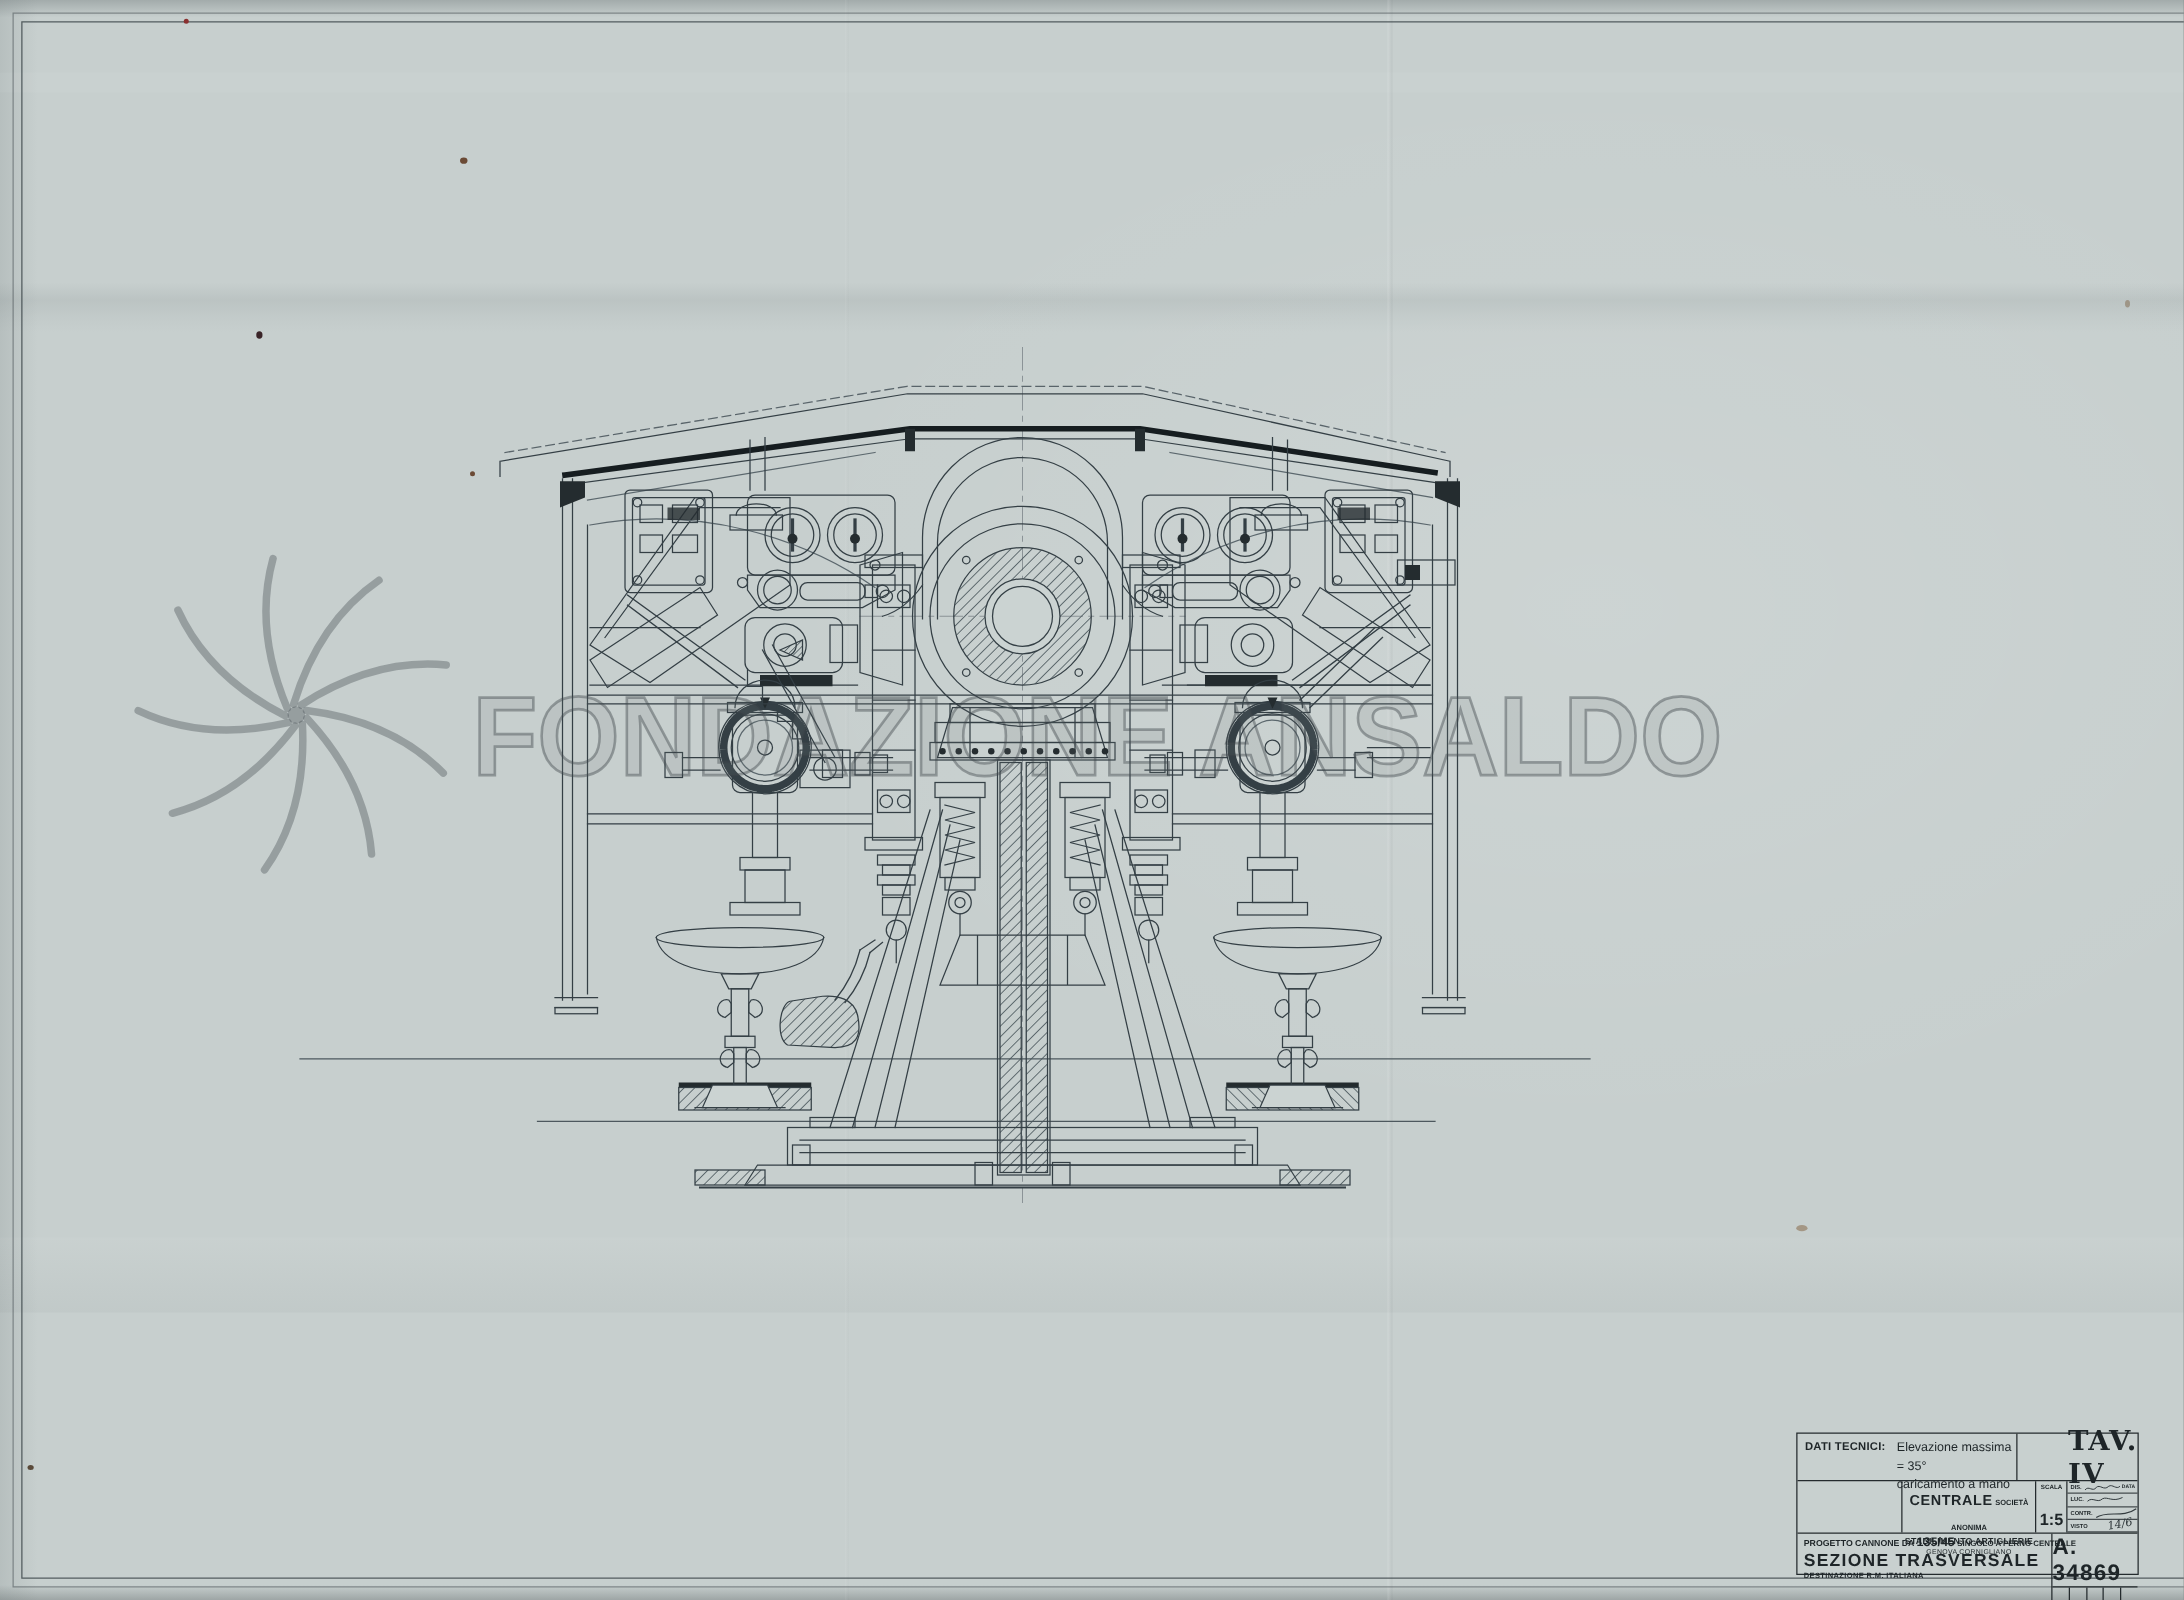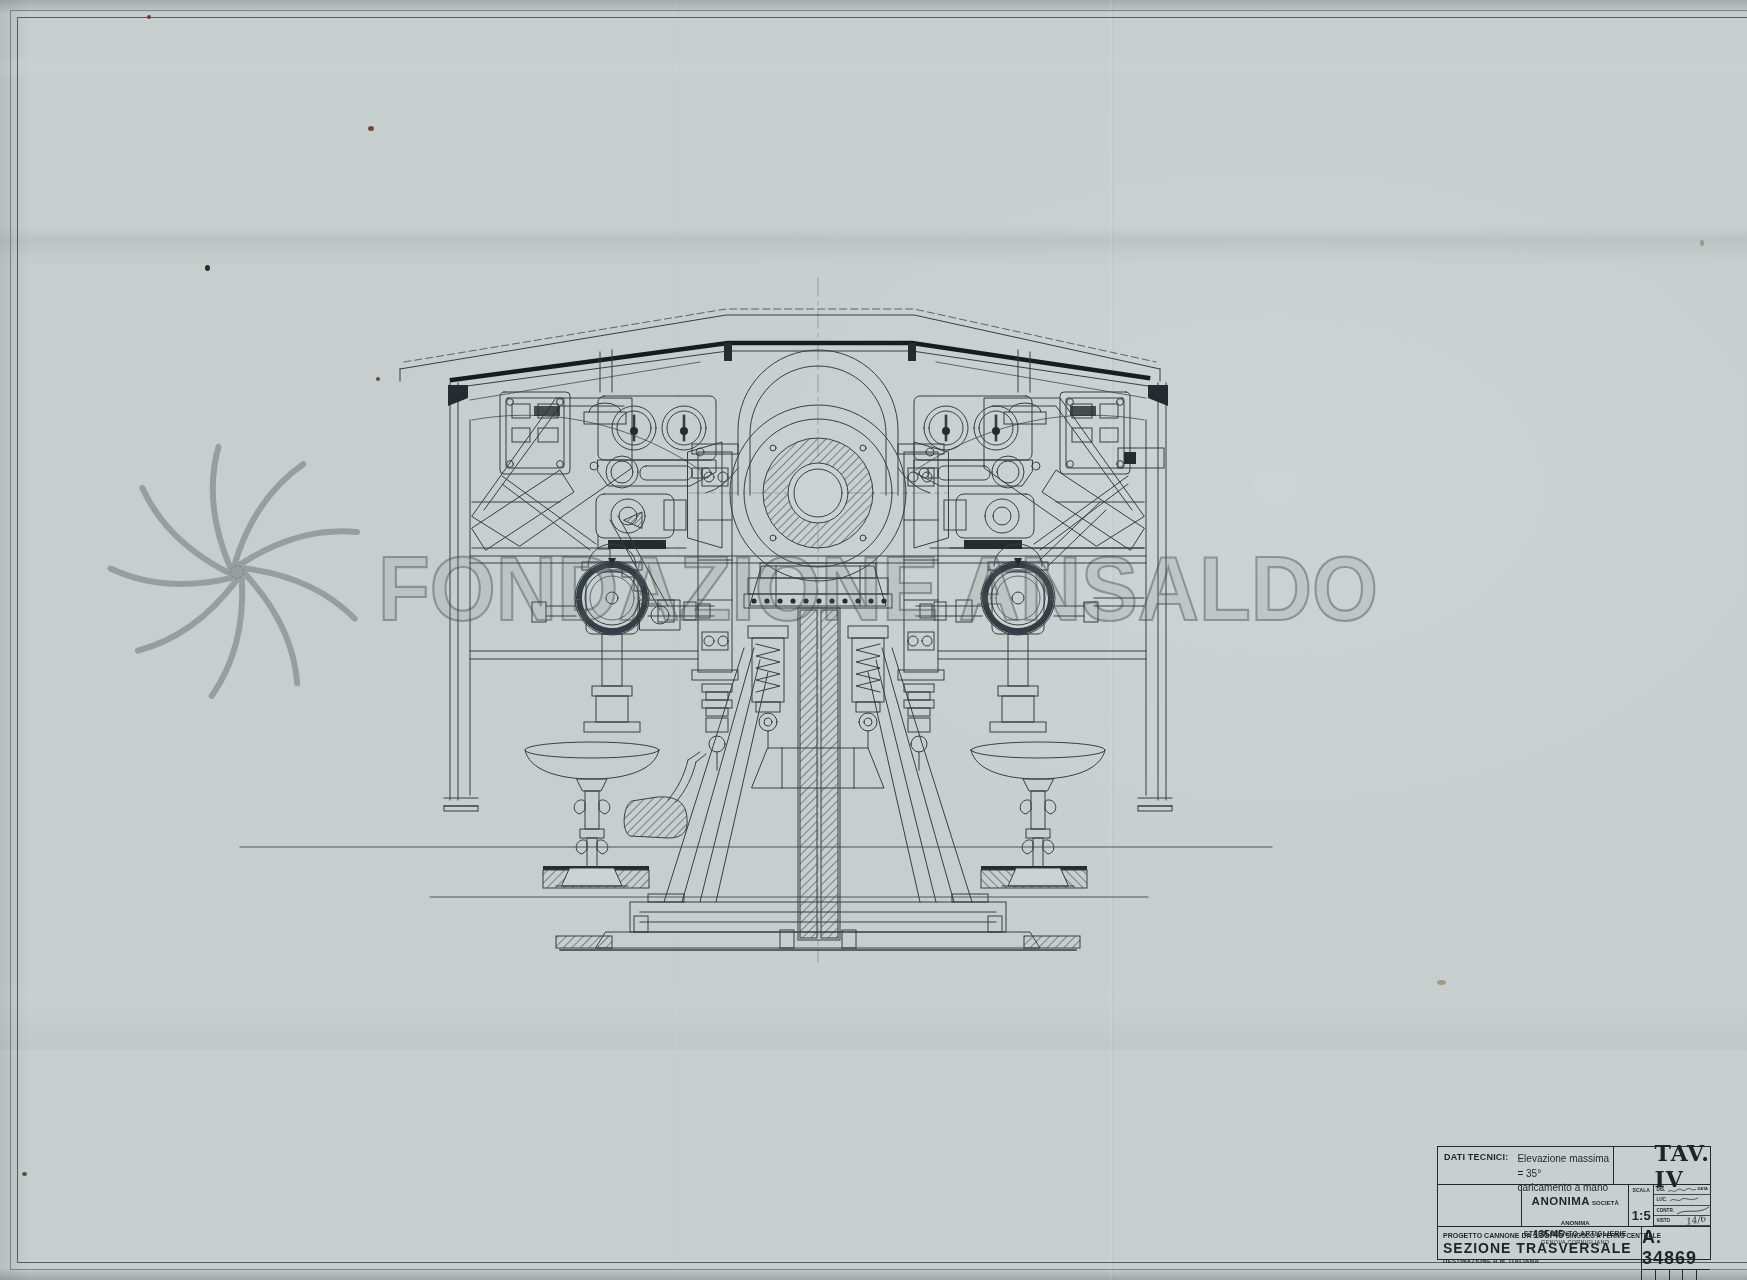--- a/index.html
+++ b/index.html
@@ -369,21 +369,21 @@
           <div>Elevazione massima = 35°</div>
           <div>caricamento a mano</div>
         </span>
       </div>
       <div class="tb-tav">TAV. IV</div>
     </div>
 
     <div class="tb-r2">
       <div class="tb-empty"></div>
       <div class="tb-company">
-        <div><span class="tb-co-name">ANONIMA</span><span class="tb-co-type">SOCIETÀ ANONIMA</span></div>
+        <div><span class="tb-co-name">CENTRALE</span><span class="tb-co-type">SOCIETÀ ANONIMA</span></div>
         <div class="tb-co-l2">STABILIMENTO ARTIGLIERIE</div>
         <div class="tb-co-l3">GENOVA CORNIGLIANO</div>
       </div>
       <div class="tb-scala">
         <div class="tb-scala-label">SCALA</div>
         <div class="tb-scala-val">1:5</div>
       </div>
       <div class="tb-apprv">
         <span class="tb-ap-data">DATA</span>
         <div class="tb-ap-row">

